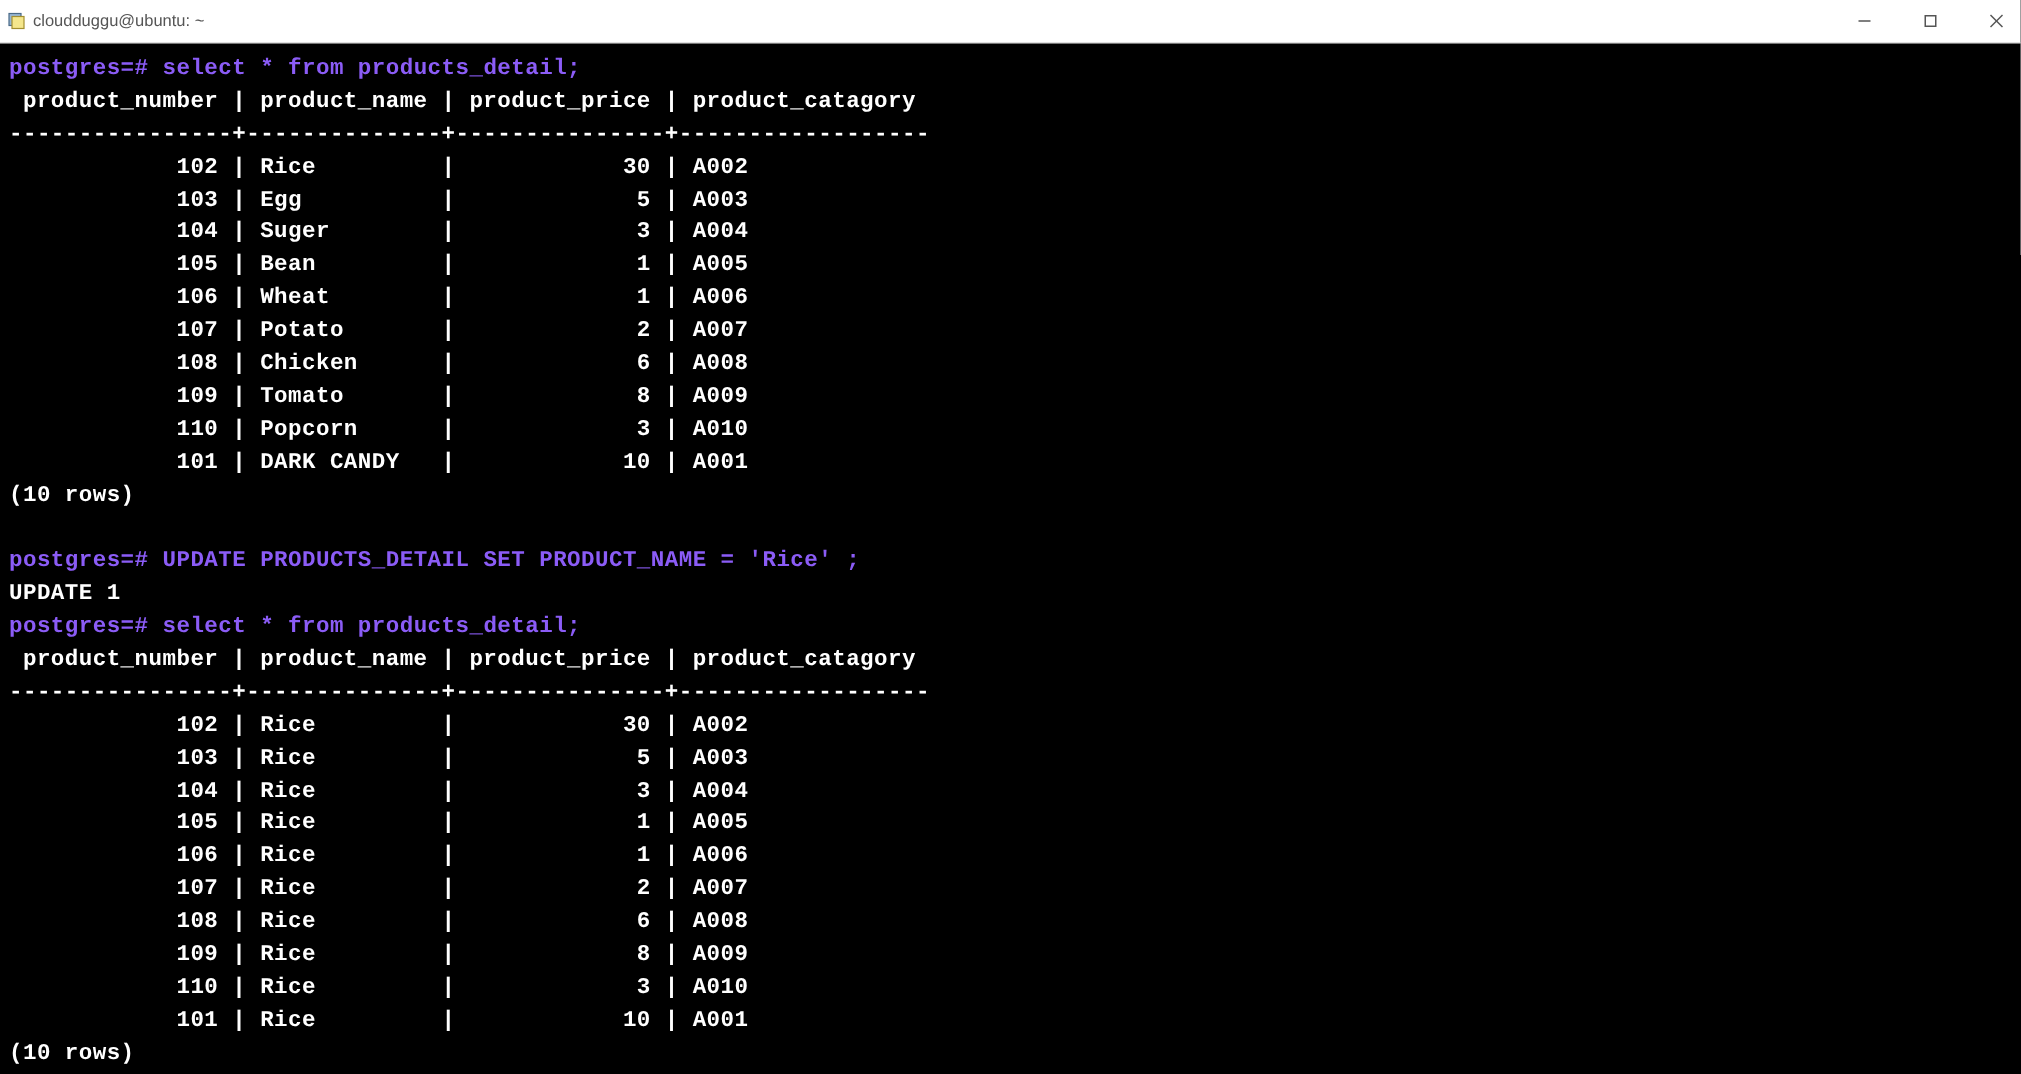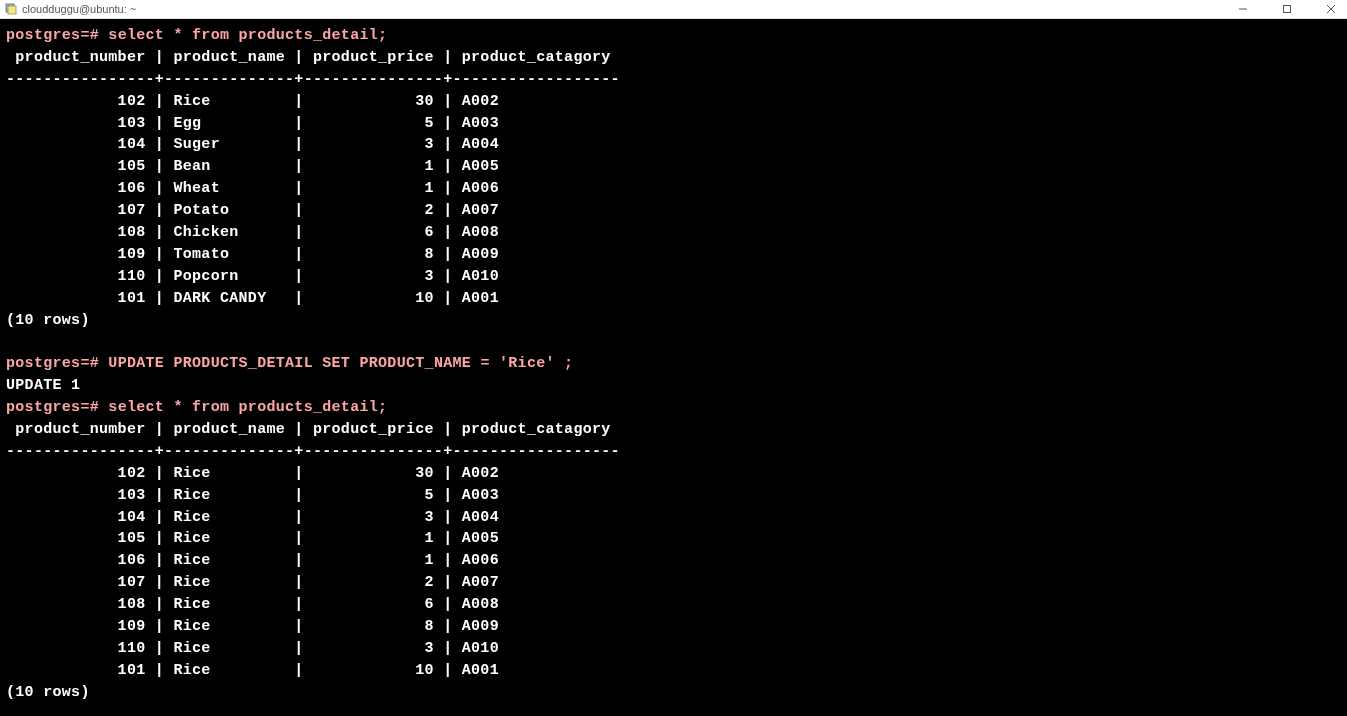--- a/index.html
+++ b/index.html
@@ -10,21 +10,21 @@
     width: 1347px;
     height: 716px;
     overflow: hidden;
   }
   .titlebar {
     height: 19px;
     background: #ffffff;
     display: flex;
     align-items: center;
     justify-content: space-between;
-    padding: 4px 4px;
+    padding: 14px 4px;
     border-bottom: 1px solid #e0e0e0;
   }
   .titlebar-left {
     display: flex;
     align-items: center;
     gap: 4px;
     font-family: "Segoe UI", Tahoma, sans-serif;
     font-size: 11px;
     color: #555;
   }
@@ -53,21 +53,21 @@
     color: #ffffff;
     width: 100%;
     height: calc(100% - 19px);
     padding: 6px 6px;
     white-space: pre;
     line-height: 1.46;
     overflow: hidden;
     font-weight: bold;
     letter-spacing: 0.3px;
   }
-  .prompt { color: #fca5a5; }
+  .prompt { color: #8b5cf6; }
 </style>
 </head>
 <body>
 
 <div class="titlebar">
   <div class="titlebar-left">
     <span class="titlebar-icon">
       <svg width="14" height="14" viewBox="0 0 14 14">
         <rect x="2" y="2" width="8" height="8" fill="#98b7d4" stroke="#4a6a88" stroke-width="0.8"></rect>
         <rect x="4" y="4" width="8" height="8" fill="#f4e68c" stroke="#a38f30" stroke-width="0.8"></rect>

